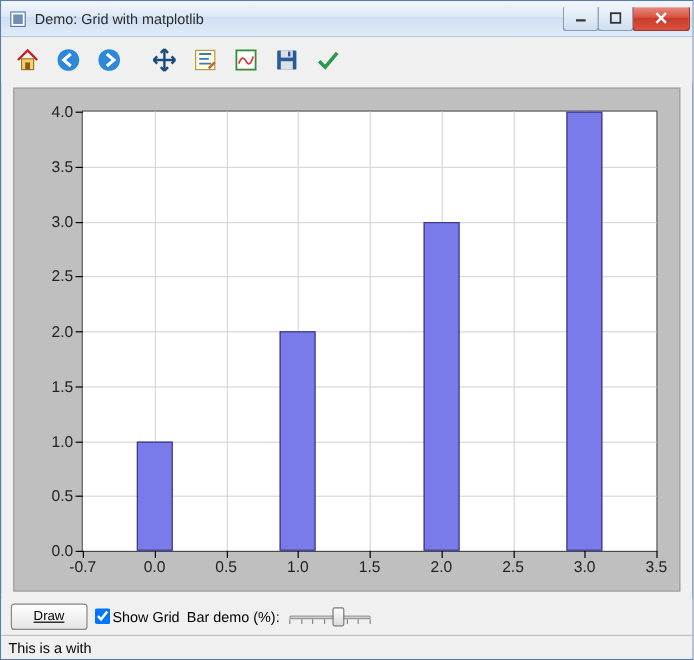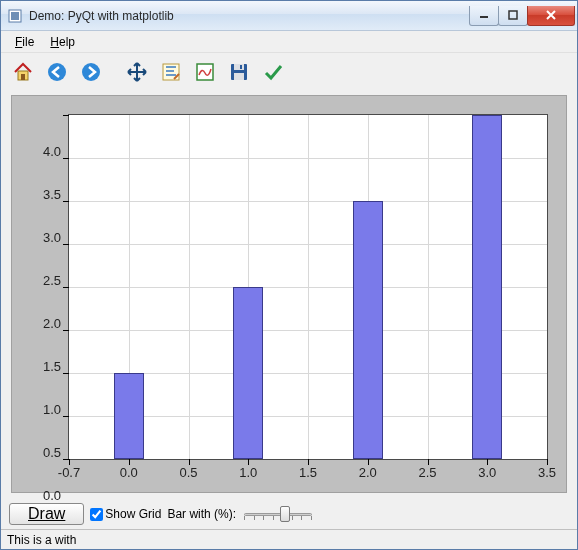--- a/index.html
+++ b/index.html
@@ -115,21 +115,20 @@
     background: #000;
   }
   .ylabel {
     position: absolute;
     right: 100%;
     margin-right: 8px;
     transform: translateY(-50%);
     font-size: 13px;
     color: #222;
     white-space: nowrap;
-    margin-top: 36px;
   }
   .xlabel {
     position: absolute;
     top: 100%;
     margin-top: 6px;
     transform: translateX(-50%);
     font-size: 13px;
     color: #222;
     white-space: nowrap;
   }
@@ -157,25 +156,25 @@
     font-family: inherit;
     font-size: 12px;
   }
   .draw-btn {
     height: 22px;
     padding: 0 18px;
     border: 1px solid #888;
     background: linear-gradient(to bottom, #fff, #e4e4e4);
     border-radius: 3px;
     font-family: inherit;
-    font-size: 16px;
+    font-size: 11px;
     text-decoration: underline;
     cursor: default;
   }
-  .checkbox-wrap { display: flex; align-items: flex-end; gap: 2px; }
+  .checkbox-wrap { display: flex; align-items: flex-start; gap: 2px; }
   .checkbox-wrap input { margin: 0; }
   .slider-wrap {
     width: 68px; height: 20px;
     position: relative;
     display: flex; align-items: center;
     margin-left: 2px;
   }
   .slider-track {
     height: 3px; width: 100%;
     background: #cfcfcf;
@@ -212,44 +211,40 @@
 
 <div class="window">
 
   <div class="titlebar">
     <span class="app-icon">
       <svg width="14" height="14" viewBox="0 0 14 14">
         <rect x="1" y="1" width="12" height="12" fill="#fff" stroke="#5a7ca8"></rect>
         <rect x="3" y="3" width="8" height="8" fill="#6f8fb5"></rect>
       </svg>
     </span>
-    <span class="title-text">Demo: PyQt with matplotlib</span>
+    <span class="title-text">Demo: Grid with matplotlib</span>
     <div class="win-buttons">
       <div class="win-btn">
         <svg width="10" height="10">
             <line x1="1" y1="7" x2="9" y2="7" stroke="#333" stroke-width="2"></line>
           </svg>
       </div>
       <div class="win-btn">
         <svg width="10" height="10">
             <rect x="1" y="1" width="8" height="8" fill="none" stroke="#333" stroke-width="1.5"></rect>
           </svg>
       </div>
       <div class="win-btn close">
         <svg width="12" height="10">
             <path d="M2 1 L10 9 M10 1 L2 9" stroke="#fff" stroke-width="2"></path>
           </svg>
       </div>
     </div>
   </div>
 
-  <div class="menubar">
-    <div class="menu-item"><span class="ul">F</span><span>ile</span></div>
-    <div class="menu-item"><span class="ul">H</span><span>elp</span></div>
-  </div>
 
   <div class="toolbar">
     <div class="tool-btn">
       <svg width="22" height="22" viewBox="0 0 22 22">
         <path d="M3 11 L11 3 L19 11" fill="none" stroke="#c02020" stroke-width="2"></path>
         <rect x="6" y="10" width="10" height="9" fill="#f5d36b" stroke="#9a7a20"></rect>
         <rect x="9" y="13" width="4" height="6" fill="#8a5a20"></rect>
       </svg>
     </div>
     <div class="tool-btn">
@@ -357,21 +352,21 @@
         <div class="bar" style="left: 84.375%; width: 6.25%; height: 100%;"></div>
       </div>
   </div>
 
   <div class="controls">
     <button class="draw-btn">Draw</button>
     <label class="checkbox-wrap">
       <input type="checkbox" id="grid-cb" checked="" style="">
       <span>Show Grid</span>
     </label>
-    <span>Bar with (%):</span>
+    <span>Bar demo (%):</span>
     <div class="slider-wrap">
       <div class="slider-track"></div>
       <div class="slider-ticks">
           <span></span>
           <span></span>
           <span></span>
           <span></span>
           <span></span>
           <span></span>
           <span></span>

